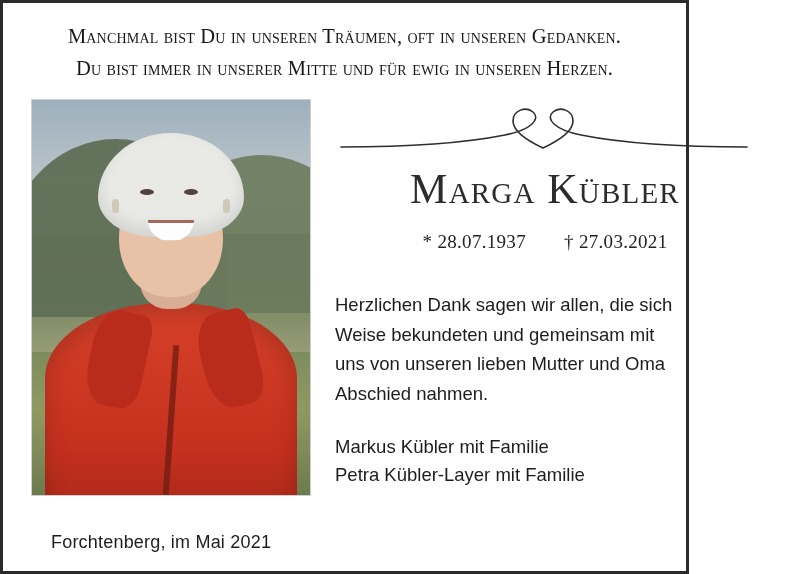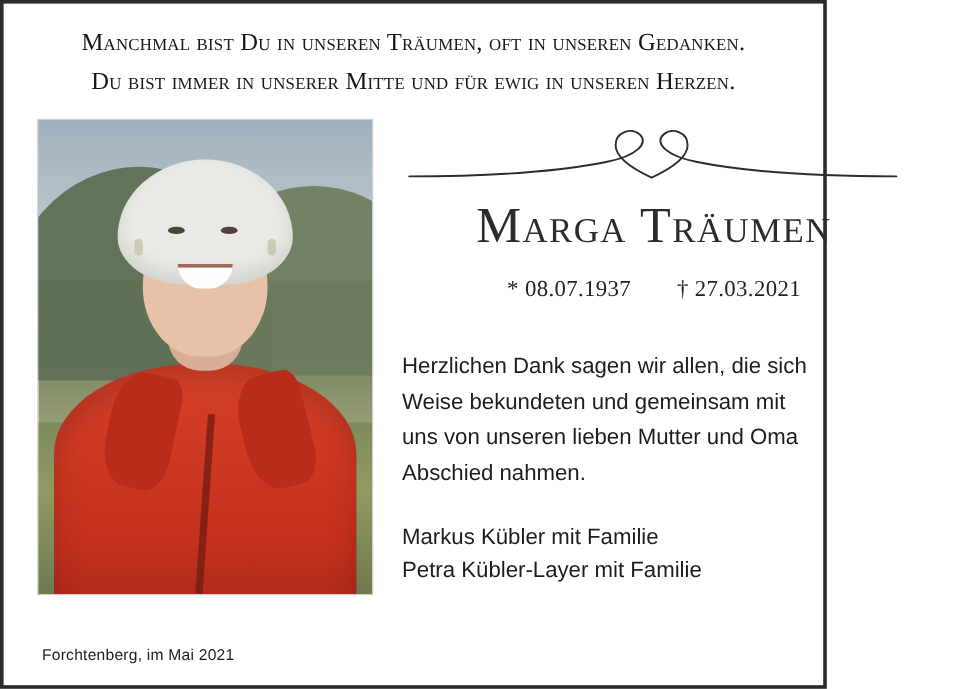--- a/index.html
+++ b/index.html
@@ -207,23 +207,23 @@
   }
   .message div { white-space: nowrap; }
   .family {
     margin-top: 24px;
     font-size: 18.5px;
     line-height: 1.5;
     color: #1d1d1d;
   }
   .place {
     position: absolute;
-    left: 32px;
+    left: 48px;
     bottom: 18px;
-    font-size: 13px;
+    font-size: 18px;
     color: #1d1d1d;
     letter-spacing: 0.2px;
   }
 </style>
 </head>
 <body>
 
 <div class="obituary">
 
   <div class="quote">
@@ -255,25 +255,25 @@
     </div>
 
     <div class="text-col">
 
       <div class="flourish">
         <svg width="420" height="62" viewBox="0 0 420 62" aria-hidden="true">
           <path d="M6 46 C 60 46, 120 44, 170 34 C 196 29, 206 18, 198 11 C 191 5, 178 9, 178 20 C 178 31, 193 40, 208 47 C 223 40, 238 31, 238 20 C 238 9, 225 5, 218 11 C 210 18, 220 29, 246 34 C 296 44, 356 46, 412 46" fill="none" stroke="#2d2d2d" stroke-width="1.6" stroke-linecap="round"></path>
         </svg>
       </div>
 
-      <div class="name">Marga Träumen</div>
+      <div class="name">Marga Kübler</div>
 
       <div class="dates">
         <span>*</span>
-        <span>08.07.1937</span>
+        <span>28.07.1937</span>
         <span class="sep"></span>
         <span>†</span>
         <span>27.03.2021</span>
       </div>
 
       <div class="message">
         <div>Herzlichen Dank sagen wir allen, die sich</div>
         <div>Weise bekundeten und gemeinsam mit</div>
         <div>uns von unseren lieben Mutter und Oma</div>
         <div>Abschied nahmen.</div>

